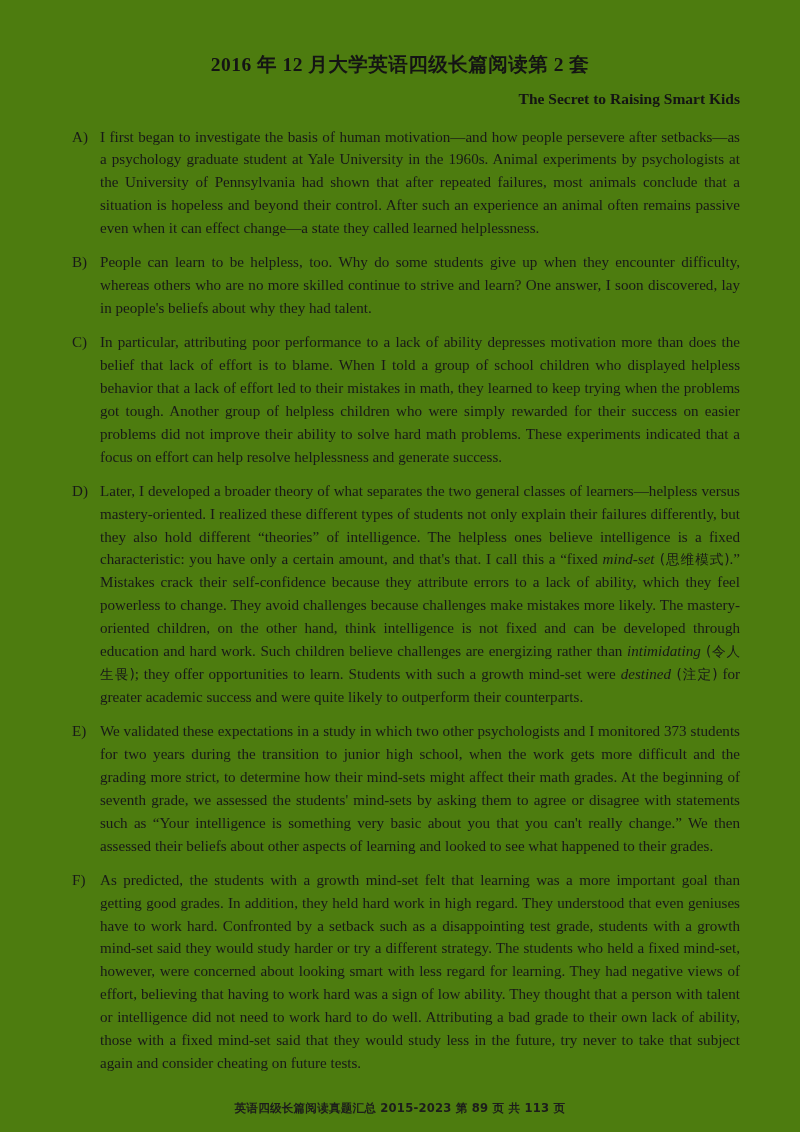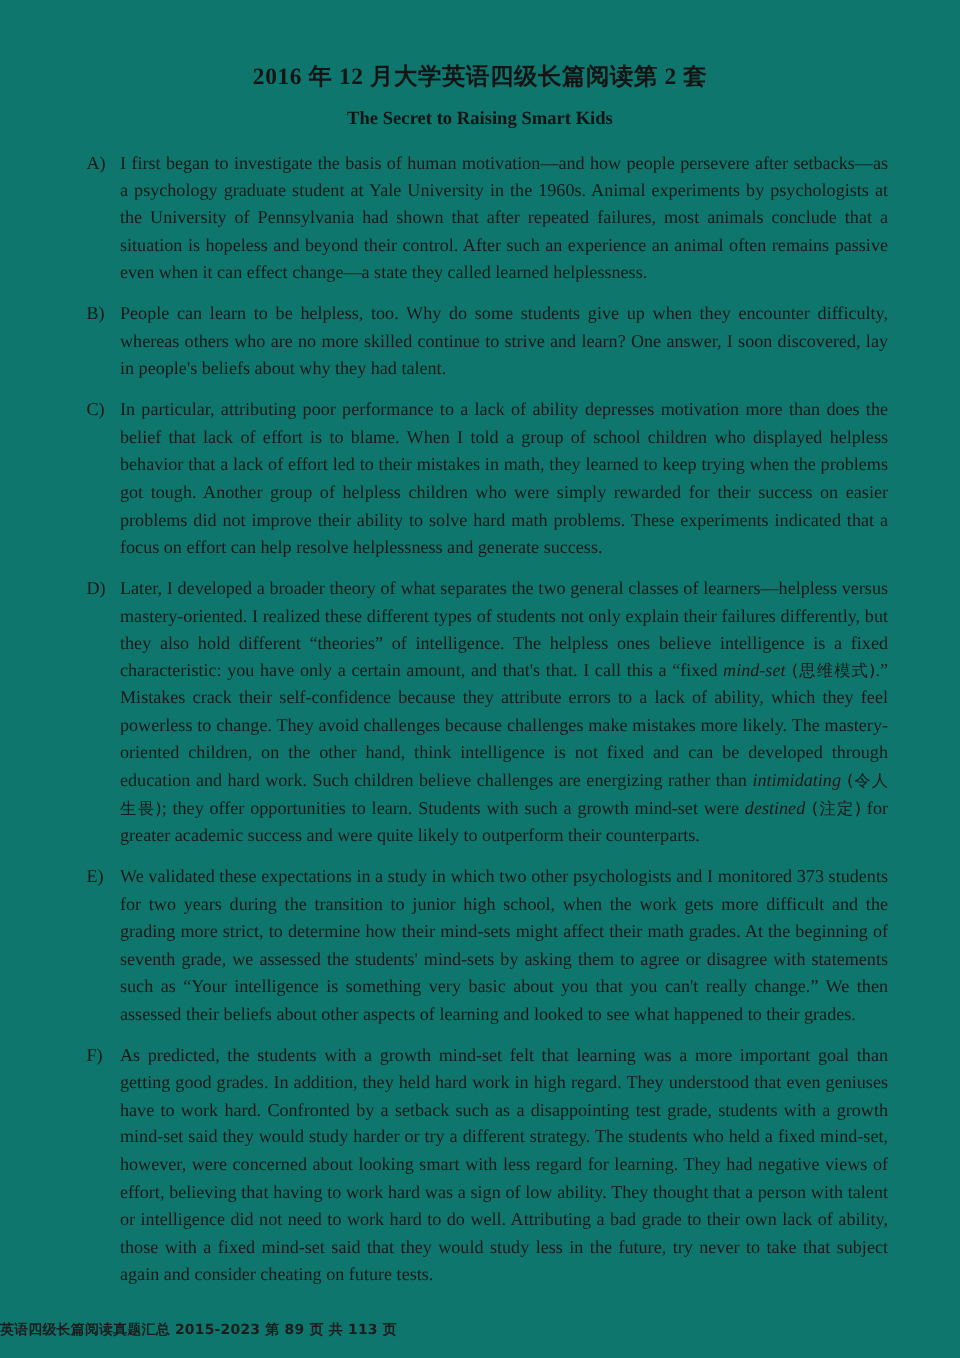--- a/index.html
+++ b/index.html
@@ -4,21 +4,21 @@
 <style>
   html, body {
     margin: 0;
     padding: 0;
     background: #ffffff;
   }
   .page {
     position: relative;
     width: 800px;
     height: 1132px;
-    background: #0f766e;
+    background: #4d7c0f;
     box-sizing: border-box;
     overflow: hidden;
     font-family: "Liberation Serif", "DejaVu Serif", serif;
     color: #1a1a1a;
   }
   .content {
     position: absolute;
     left: 60px;
     top: 44px;
     width: 680px;
@@ -27,21 +27,21 @@
     text-align: center;
     font-size: 19.5px;
     font-weight: 700;
     letter-spacing: 0.5px;
     margin: 0 0 0 0;
     padding: 6px 0 2px 0;
     line-height: 1.5;
     color: #141414;
   }
   .doc-subtitle {
-    text-align: center;
+    text-align: right;
     font-size: 15.5px;
     font-weight: 700;
     margin: 6px 0 0 0;
     padding: 0 0 4px 0;
     line-height: 1.5;
     color: #141414;
   }
   .para {
     position: relative;
     display: block;
@@ -70,21 +70,21 @@
   }
   .cn {
     font-family: "DejaVu Sans", "Liberation Sans", sans-serif;
     font-size: 13.6px;
   }
   .footer {
     position: absolute;
     left: 0;
     right: 0;
     bottom: 16px;
-    text-align: left;
+    text-align: center;
     font-family: "DejaVu Sans", "Liberation Sans", sans-serif;
     font-size: 11.6px;
     font-weight: 700;
     color: #1c1c1c;
     letter-spacing: 0.2px;
   }
 </style>
 </head>
 <body>
 

